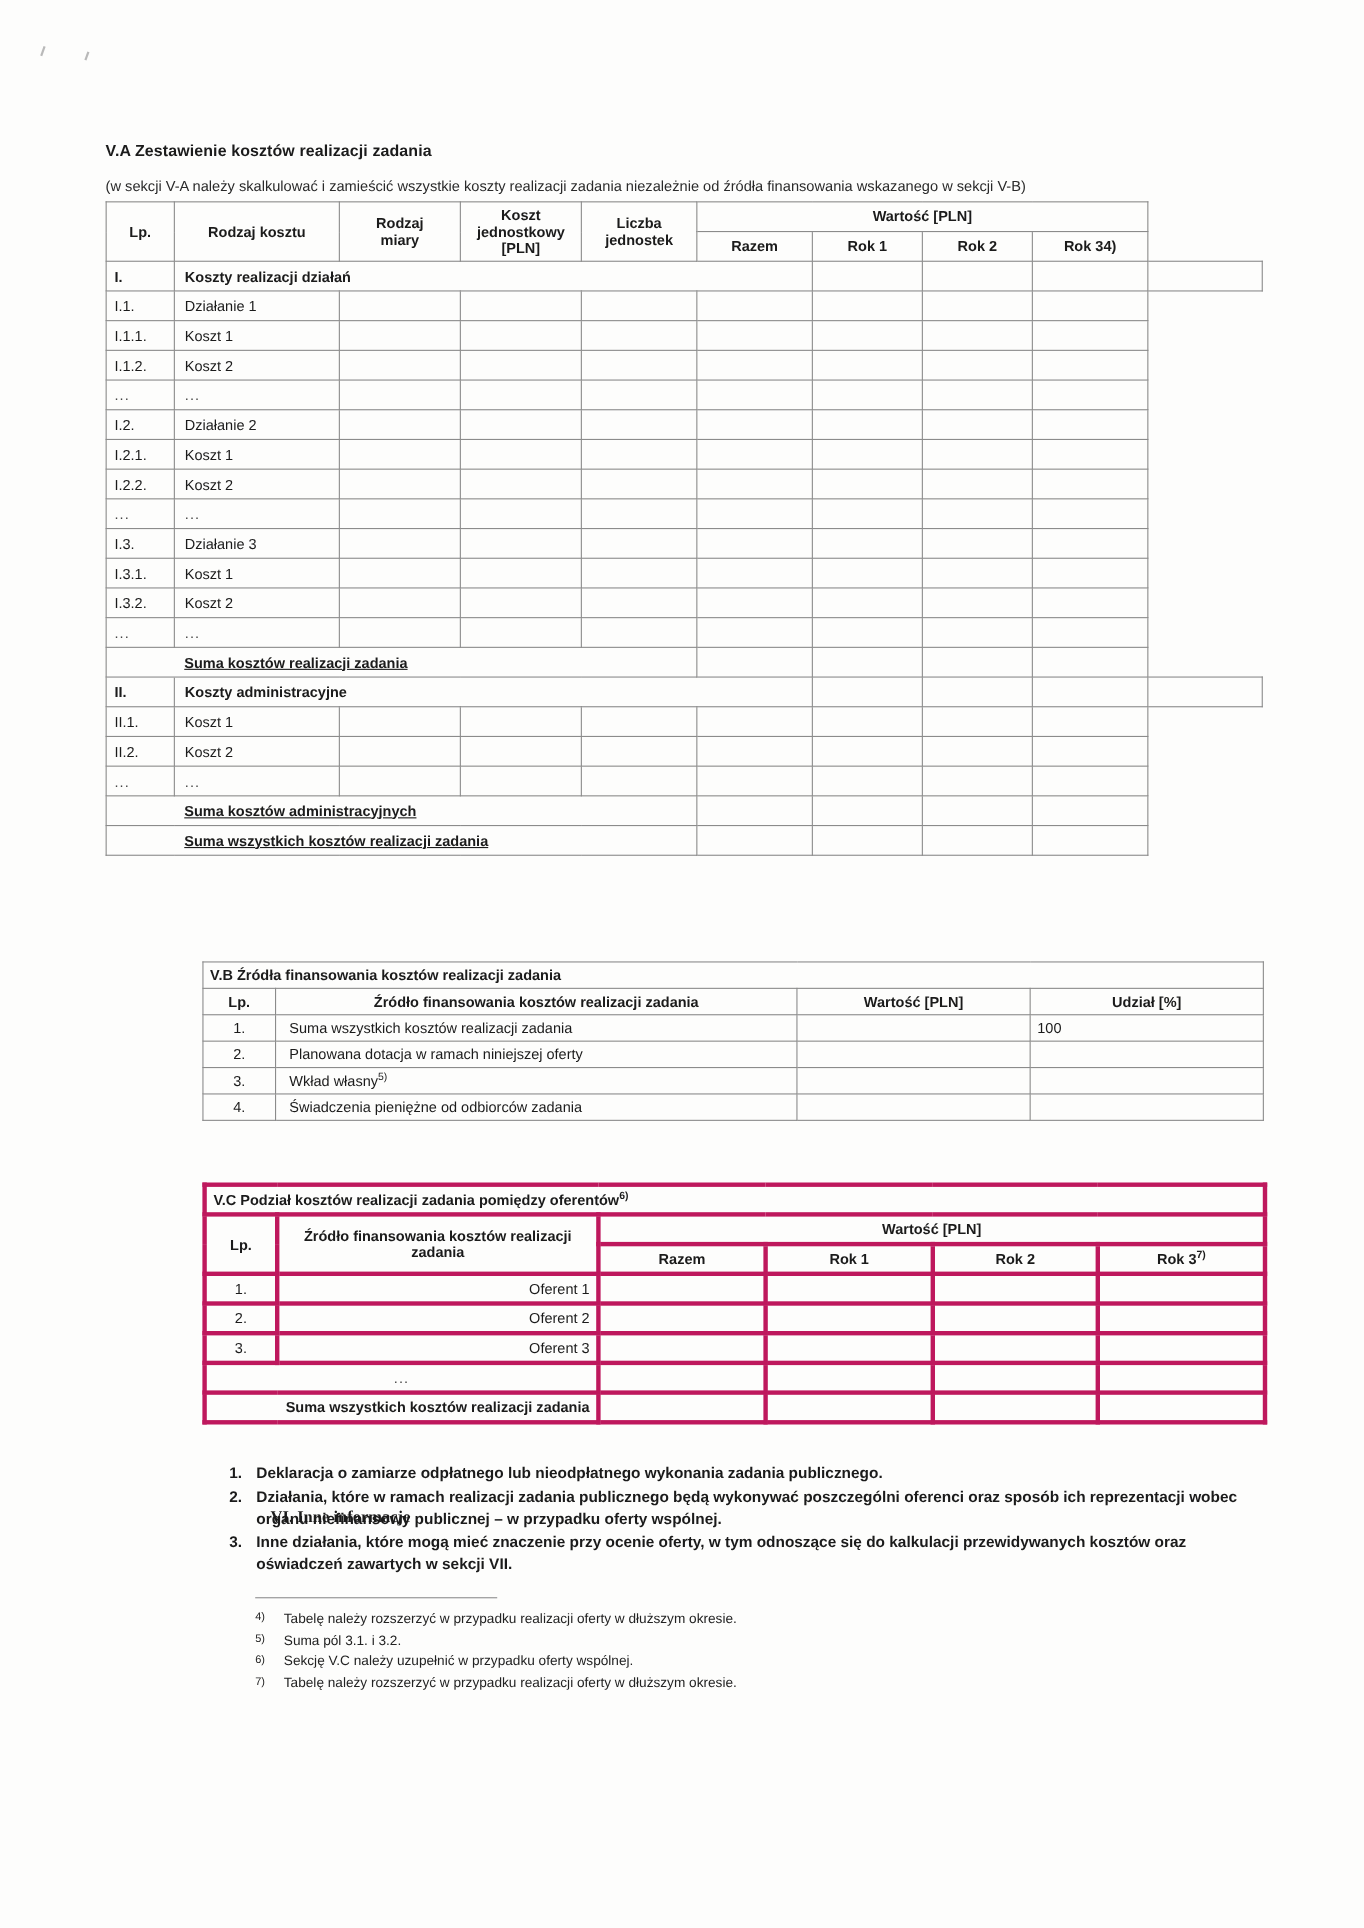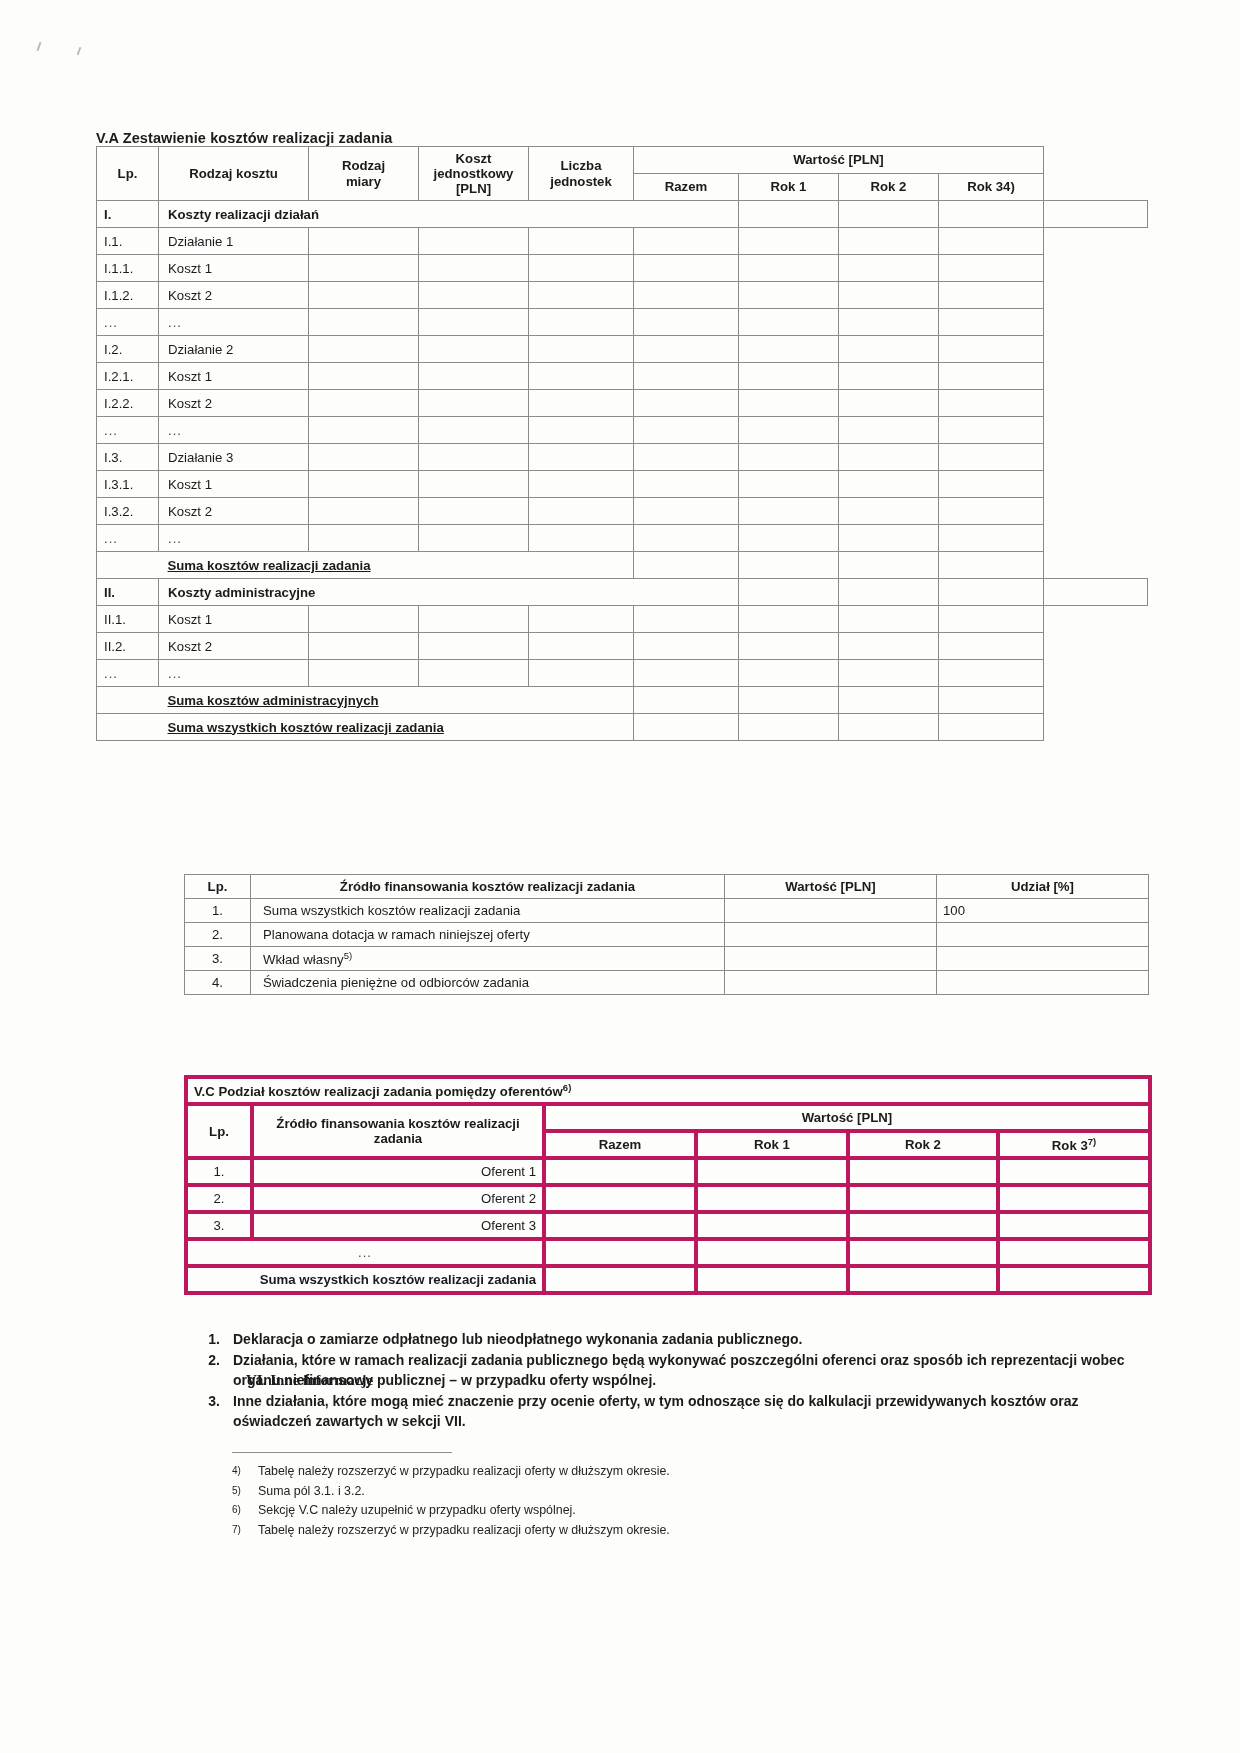--- a/index.html
+++ b/index.html
@@ -32,21 +32,21 @@
   .va-wrap {
     position: absolute;
     left: 96px;
     top: 130px;
     width: 1052px;
   }
   .va-title {
     font-size: 14.5px;
     font-weight: bold;
     letter-spacing: .1px;
-    margin-bottom: 0;
+    margin-bottom: 16px;
   }
   .va-sub {
     font-size: 13.3px;
     margin-bottom: 6px;
     color: #2a2a2a;
   }
   table {
     border-collapse: collapse;
     table-layout: fixed;
     width: 100%;
@@ -175,20 +175,21 @@
 </head>
 <body>
 
 <div class="page">
 
   <div class="speck" style="left:38px;top:42px;width:2px;height:9px;"></div>
   <div class="speck" style="left:78px;top:47px;width:2px;height:8px;"></div>
 
   <div class="va-wrap">
     <div class="va-title">V.A Zestawienie kosztów realizacji zadania</div>
+    <div class="va-sub">(w sekcji V-A należy skalkulować i zamieścić wszystkie koszty realizacji zadania niezależnie od źródła finansowania wskazanego w sekcji V-B)</div>
 
     <table class="va-table">
       <colgroup>
         <col style="width:62px">
         <col style="width:150px">
         <col style="width:110px">
         <col style="width:110px">
         <col style="width:105px">
         <col style="width:105px">
         <col style="width:100px">
@@ -431,20 +432,23 @@
   <div class="vb-wrap">
     <table class="vb-table">
       <colgroup>
         <col style="width:66px">
         <col style="width:474px">
         <col style="width:212px">
         <col style="width:212px">
       </colgroup>
       <tbody>
         <tr>
+          <td class="vb-head" colspan="4">V.B Źródła finansowania kosztów realizacji zadania</td>
+        </tr>
+        <tr>
           <th>Lp.</th>
           <th>Źródło finansowania kosztów realizacji zadania</th>
           <th>Wartość [PLN]</th>
           <th>Udział [%]</th>
         </tr>
         <tr>
           <td style="text-align:center">1.</td>
           <td class="lpc">Suma wszystkich kosztów realizacji zadania</td>
           <td></td>
           <td>100</td>

